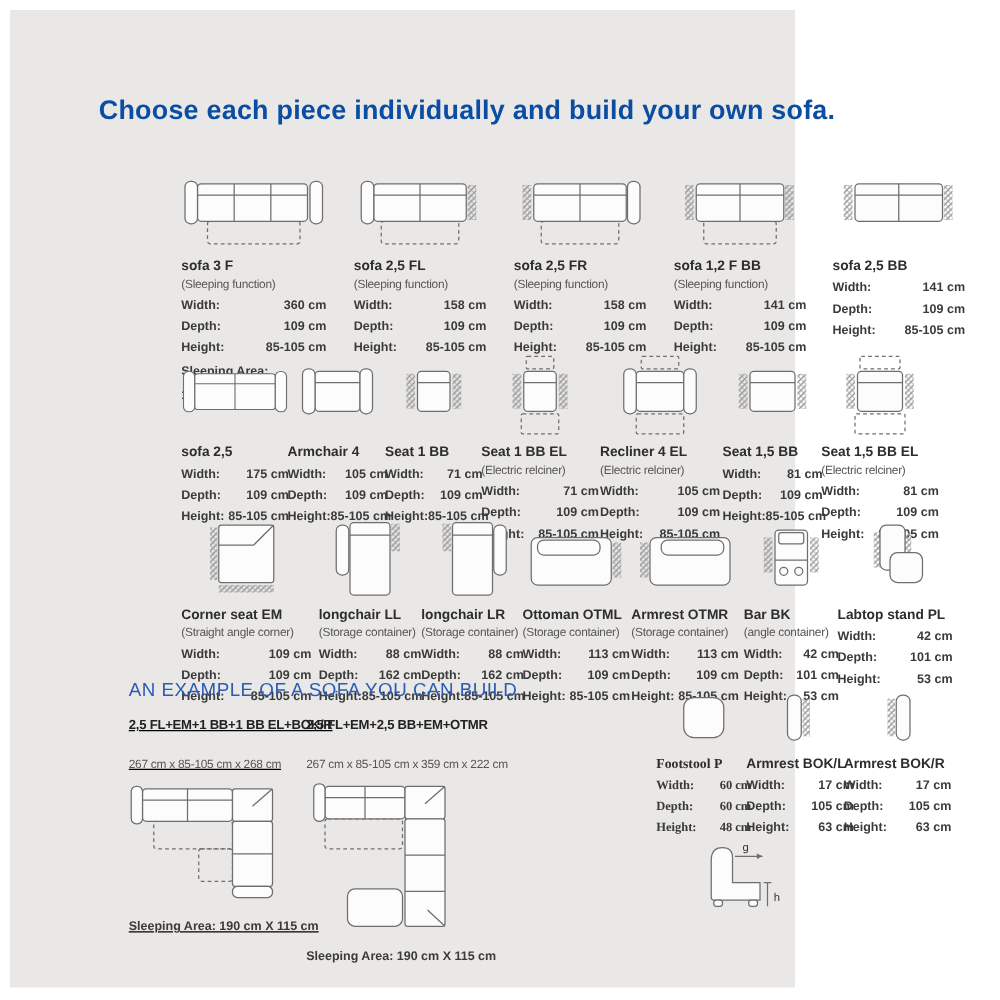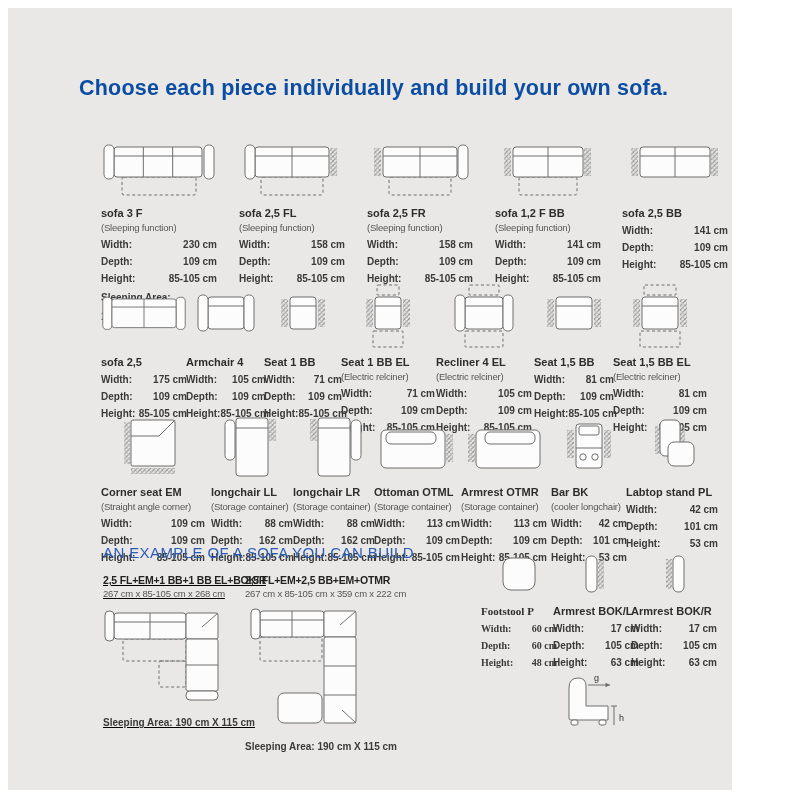--- a/index.html
+++ b/index.html
@@ -1,28 +1,28 @@
 <!DOCTYPE html>
 <html><head>
 <meta charset="utf-8">
 <style>
   html,body{margin:0;padding:0;}
   body{width:800px;height:800px;background:#ffffff;font-family:"Liberation Sans",sans-serif;position:relative;overflow:hidden;}
-  .panel{position:absolute;left:8px;top:8px;width:724px;height:782px;background:#e9e8e6;}
+  .panel{position:absolute;left:8px;top:8px;width:628px;height:782px;background:#e9e8e6;}
   .title{position:absolute;left:71px;top:68px;font-size:21.5px;font-weight:bold;color:#0b4da2;letter-spacing:.2px;white-space:nowrap;}
-  .card{position:absolute;}
+  .card{position:absolute;margin-left:44px;}
   .diag{display:flex;align-items:center;justify-content:center;}
   .pname{font-size:11px;font-weight:bold;color:#2d2d2d;margin-top:6px;white-space:nowrap;}
   .psub{font-size:9.5px;font-weight:normal;color:#555;margin-top:3px;white-space:nowrap;letter-spacing:-.2px;}
   .spec{display:flex;justify-content:space-between;font-size:10px;font-weight:bold;color:#3a3a3a;margin-top:6px;white-space:nowrap;}
   .extra{font-size:10px;font-weight:bold;color:#3a3a3a;margin-top:8px;white-space:nowrap;}
   .sechead{position:absolute;left:95px;top:536px;font-size:15px;color:#2b5cb5;letter-spacing:.4px;white-space:nowrap;}
   .example{position:absolute;}
   .extitle{font-size:10.5px;font-weight:bold;color:#222;white-space:nowrap;letter-spacing:-.2px;}
-  .exdims{font-size:9.5px;color:#555;margin-top:2px;white-space:nowrap;letter-spacing:-.2px;}
+  .exdims{font-size:9.5px;color:#555;margin-top:20px;white-space:nowrap;letter-spacing:-.2px;}
   .exdiag{margin-top:8px;}
   .excap{font-size:10px;font-weight:bold;color:#3a3a3a;margin-top:8px;white-space:nowrap;}
   .seatrows{position:absolute;left:420px;top:704px;width:286px;text-align:right;}
   .seatrow{margin-bottom:5px;font-size:12.5px;font-weight:bold;color:#1f1f1f;white-space:nowrap;}
   .seatrow .sym{font-weight:400;color:#444;margin-left:5px;}
   .seatrow .val{font-size:13.5px;margin-left:12px;}
   .seatdiag{position:absolute;left:548px;top:662px;}
 </style>
 </head>
 <body>
@@ -41,21 +41,21 @@
               <line x1="41.33333333333333" y1="4" x2="41.33333333333333" y2="34" stroke="#6e6e6e"></line>
               <line x1="70.66666666666666" y1="4" x2="70.66666666666666" y2="34" stroke="#6e6e6e"></line>
               <rect x="2" y="2" width="10" height="34" rx="4.5" fill="#fcfcfc" stroke="#6e6e6e"></rect>
               <rect x="102" y="2" width="10" height="34" rx="4.5" fill="#fcfcfc" stroke="#6e6e6e"></rect>
             </svg>
           </div>
           <div class="pname">sofa 3 F</div>
           <div class="psub">(Sleeping function)</div>
           <div class="spec">
             <span>Width:</span>
-            <span>230 cm</span>
+            <span>360 cm</span>
           </div>
           <div class="spec">
             <span>Depth:</span>
             <span>109 cm</span>
           </div>
           <div class="spec">
             <span>Height:</span>
             <span>85-105 cm</span>
           </div>
           <div class="extra">Sleeping Area:</div>
@@ -547,21 +547,21 @@
               <rect x="12" y="8" width="26" height="44" rx="3" fill="#fcfcfc" stroke="#6e6e6e"></rect>
               <rect x="15" y="10" width="20" height="9" rx="2" fill="#fcfcfc" stroke="#6e6e6e"></rect>
               <line x1="12" y1="32" x2="38" y2="32" stroke="#6e6e6e"></line>
               <circle cx="19" cy="41" r="3.2" fill="#fcfcfc" stroke="#6e6e6e"></circle>
               <circle cx="31" cy="41" r="3.2" fill="#fcfcfc" stroke="#6e6e6e"></circle>
               <rect x="3" y="14" width="7" height="28" fill="url(#hp14)"></rect>
               <rect x="40" y="14" width="7" height="28" fill="url(#hp14)"></rect>
             </svg>
           </div>
           <div class="pname">Bar BK</div>
-          <div class="psub">(cooler longchair)</div>
+          <div class="psub">(angle container)</div>
           <div class="spec">
             <span>Width:</span>
             <span>42 cm</span>
           </div>
           <div class="spec">
             <span>Depth:</span>
             <span>101 cm</span>
           </div>
           <div class="spec">
             <span>Height:</span>

